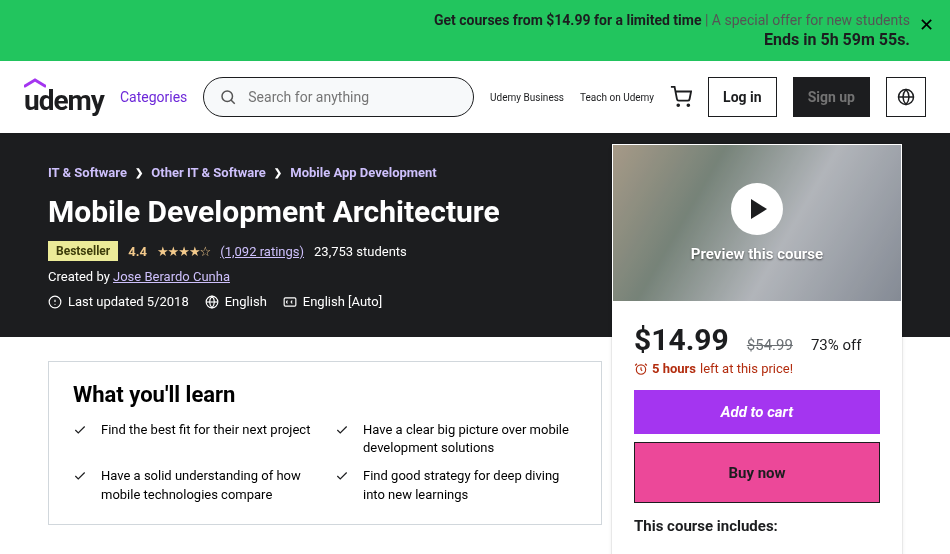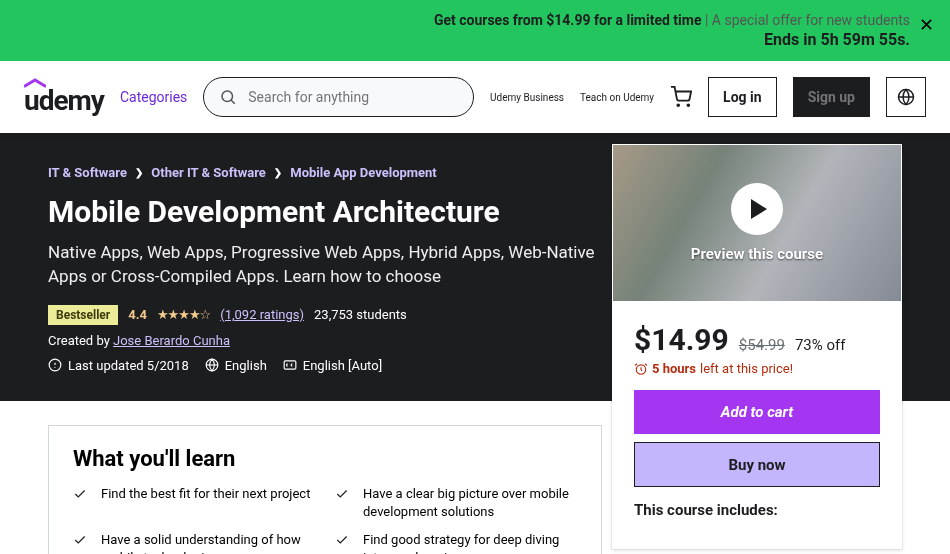--- a/index.html
+++ b/index.html
@@ -45,30 +45,30 @@
 .info-item { display: flex; align-items: center; gap: 6px; }
 
 .sidebar-card { position: absolute; top: 144px; right: 48px; width: 290px; background: #fff; color: #1c1d1f; box-shadow: 0 2px 4px rgba(0,0,0,0.1), 0 0 0 1px rgba(0,0,0,0.05); z-index: 3; }
 .preview { height: 158px; background: linear-gradient(135deg, #6b7280, #9ca3af); position: relative; display: flex; flex-direction: column; align-items: center; justify-content: center; border: 1px solid #fff; }
 .preview-img { position: absolute; inset: 0; background: linear-gradient(120deg, #c4b5a0 0%, #8b9a8e 30%, #d1d5db 60%, #9ca3af 100%); }
 .preview-overlay { position: absolute; inset: 0; background: rgba(0,0,0,0.15); }
 .play-btn { width: 52px; height: 52px; border-radius: 50%; background: #fff; display: flex; align-items: center; justify-content: center; position: relative; z-index: 1; cursor: pointer; }
 .play-tri { width: 0; height: 0; border-left: 16px solid #1c1d1f; border-top: 10px solid transparent; border-bottom: 10px solid transparent; margin-left: 4px; }
 .preview-text { color: #fff; font-weight: 700; font-size: 15px; margin-top: 10px; position: relative; z-index: 1; text-shadow: 0 1px 2px rgba(0,0,0,0.6); }
 .card-body { padding: 20px 22px; }
-.price-row { display: flex; align-items: baseline; gap: 10px; margin-bottom: 4px; }
+.price-row { display: flex; align-items: baseline; gap: 18px; margin-bottom: 4px; }
 .price { font-size: 30px; font-weight: 700; }
 .orig-price { color: #6a6f73; text-decoration: line-through; font-size: 15px; }
 .discount { font-size: 15px; color: #1c1d1f; }
 .timer-row { display: flex; align-items: center; gap: 4px; font-size: 13px; margin-bottom: 14px; }
 .timer-icon { color: #b32d0f; }
 .timer-bold { color: #b32d0f; font-weight: 700; }
 .timer-rest { color: #b32d0f; }
 .btn-cart { width: 100%; height: 44px; background: #a435f0; color: #fff; font-weight: 700; font-size: 15px; border: none; cursor: pointer; margin-bottom: 8px; font-style: italic; }
-.btn-buy { width: 100%; height: 45px; background: #c4b5fd; color: #1c1d1f; font-weight: 700; font-size: 15px; border: 1px solid #1c1d1f; cursor: pointer; margin-bottom: 14px; }
+.btn-buy { width: 100%; height: 61px; background: #ec4899; color: #1c1d1f; font-weight: 700; font-size: 15px; border: 1px solid #1c1d1f; cursor: pointer; margin-bottom: 14px; }
 .guarantee { text-align: center; font-size: 11px; color: #555; margin-bottom: 20px; }
 .includes-title { font-weight: 700; font-size: 15px; margin-bottom: 10px; }
 
 .content-area { padding: 24px 48px; max-width: 650px; }
 .learn-box { border: 1px solid #d1d7dc; padding: 20px 24px; }
 .learn-title { font-size: 22px; font-weight: 700; margin-bottom: 14px; }
 .learn-grid { display: grid; grid-template-columns: 1fr 1fr; gap: 10px 20px; }
 .learn-item { display: flex; gap: 14px; font-size: 13px; line-height: 1.4; }
 .check { flex-shrink: 0; margin-top: 2px; }
 
@@ -128,21 +128,20 @@
 
 <div class="hero">
   <div class="breadcrumbs">
     <span class="crumb">IT &amp; Software</span>
     <span class="crumb-sep">❯</span>
     <span class="crumb">Other IT &amp; Software</span>
     <span class="crumb-sep">❯</span>
     <span class="crumb">Mobile App Development</span>
   </div>
   <h1 class="course-title">Mobile Development Architecture</h1>
-  <div class="course-subtitle">Native Apps, Web Apps, Progressive Web Apps, Hybrid Apps, Web-Native Apps or Cross-Compiled Apps. Learn how to choose</div>
   <div class="meta-row">
     <span class="bestseller">Bestseller</span>
     <span class="rating-num">4.4</span>
     <span class="stars">★★★★☆</span>
     <span class="ratings-link">(1,092 ratings)</span>
     <span class="students">23,753 students</span>
   </div>
   <div class="created-by">
     <span>Created by </span><a>Jose Berardo Cunha</a>
   </div>

